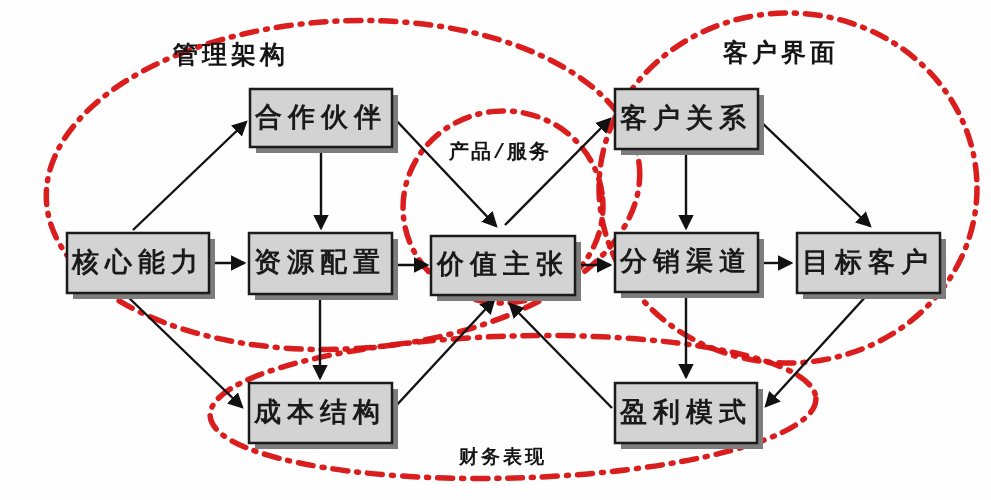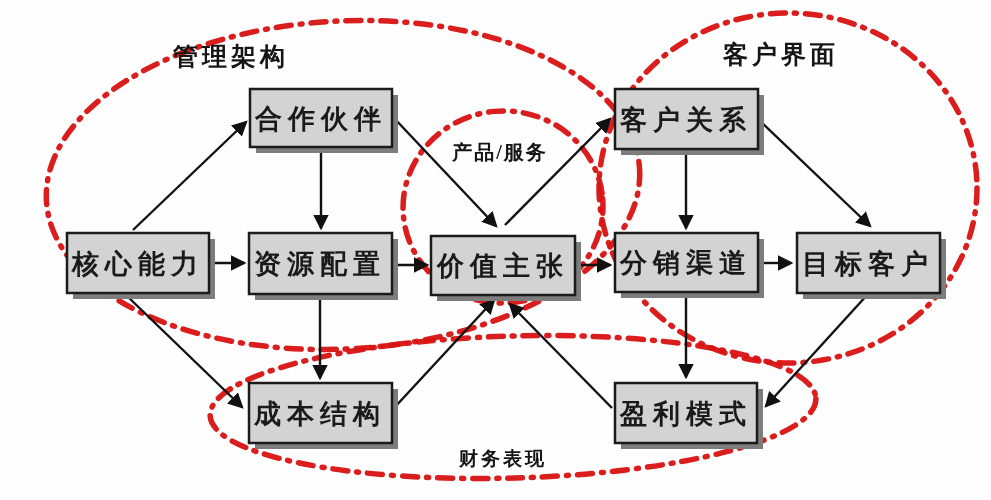--- a/index.html
+++ b/index.html
@@ -6,21 +6,21 @@
     margin: 0;
     padding: 0;
     background: #ffffff;
   }
   .stage {
     position: relative;
     width: 991px;
     height: 500px;
     background: #fefefe;
     overflow: hidden;
-    font-family: Liberation Serif, serif;
+    font-family: Liberation Mono, monospace;
   }
   svg { display: block; }
   .zone-ellipse {
     fill: none;
     stroke: #d91414;
     stroke-width: 5.5;
     stroke-linecap: round;
     stroke-dasharray: 15 9 2 9;
     opacity: 0.96;
   }

